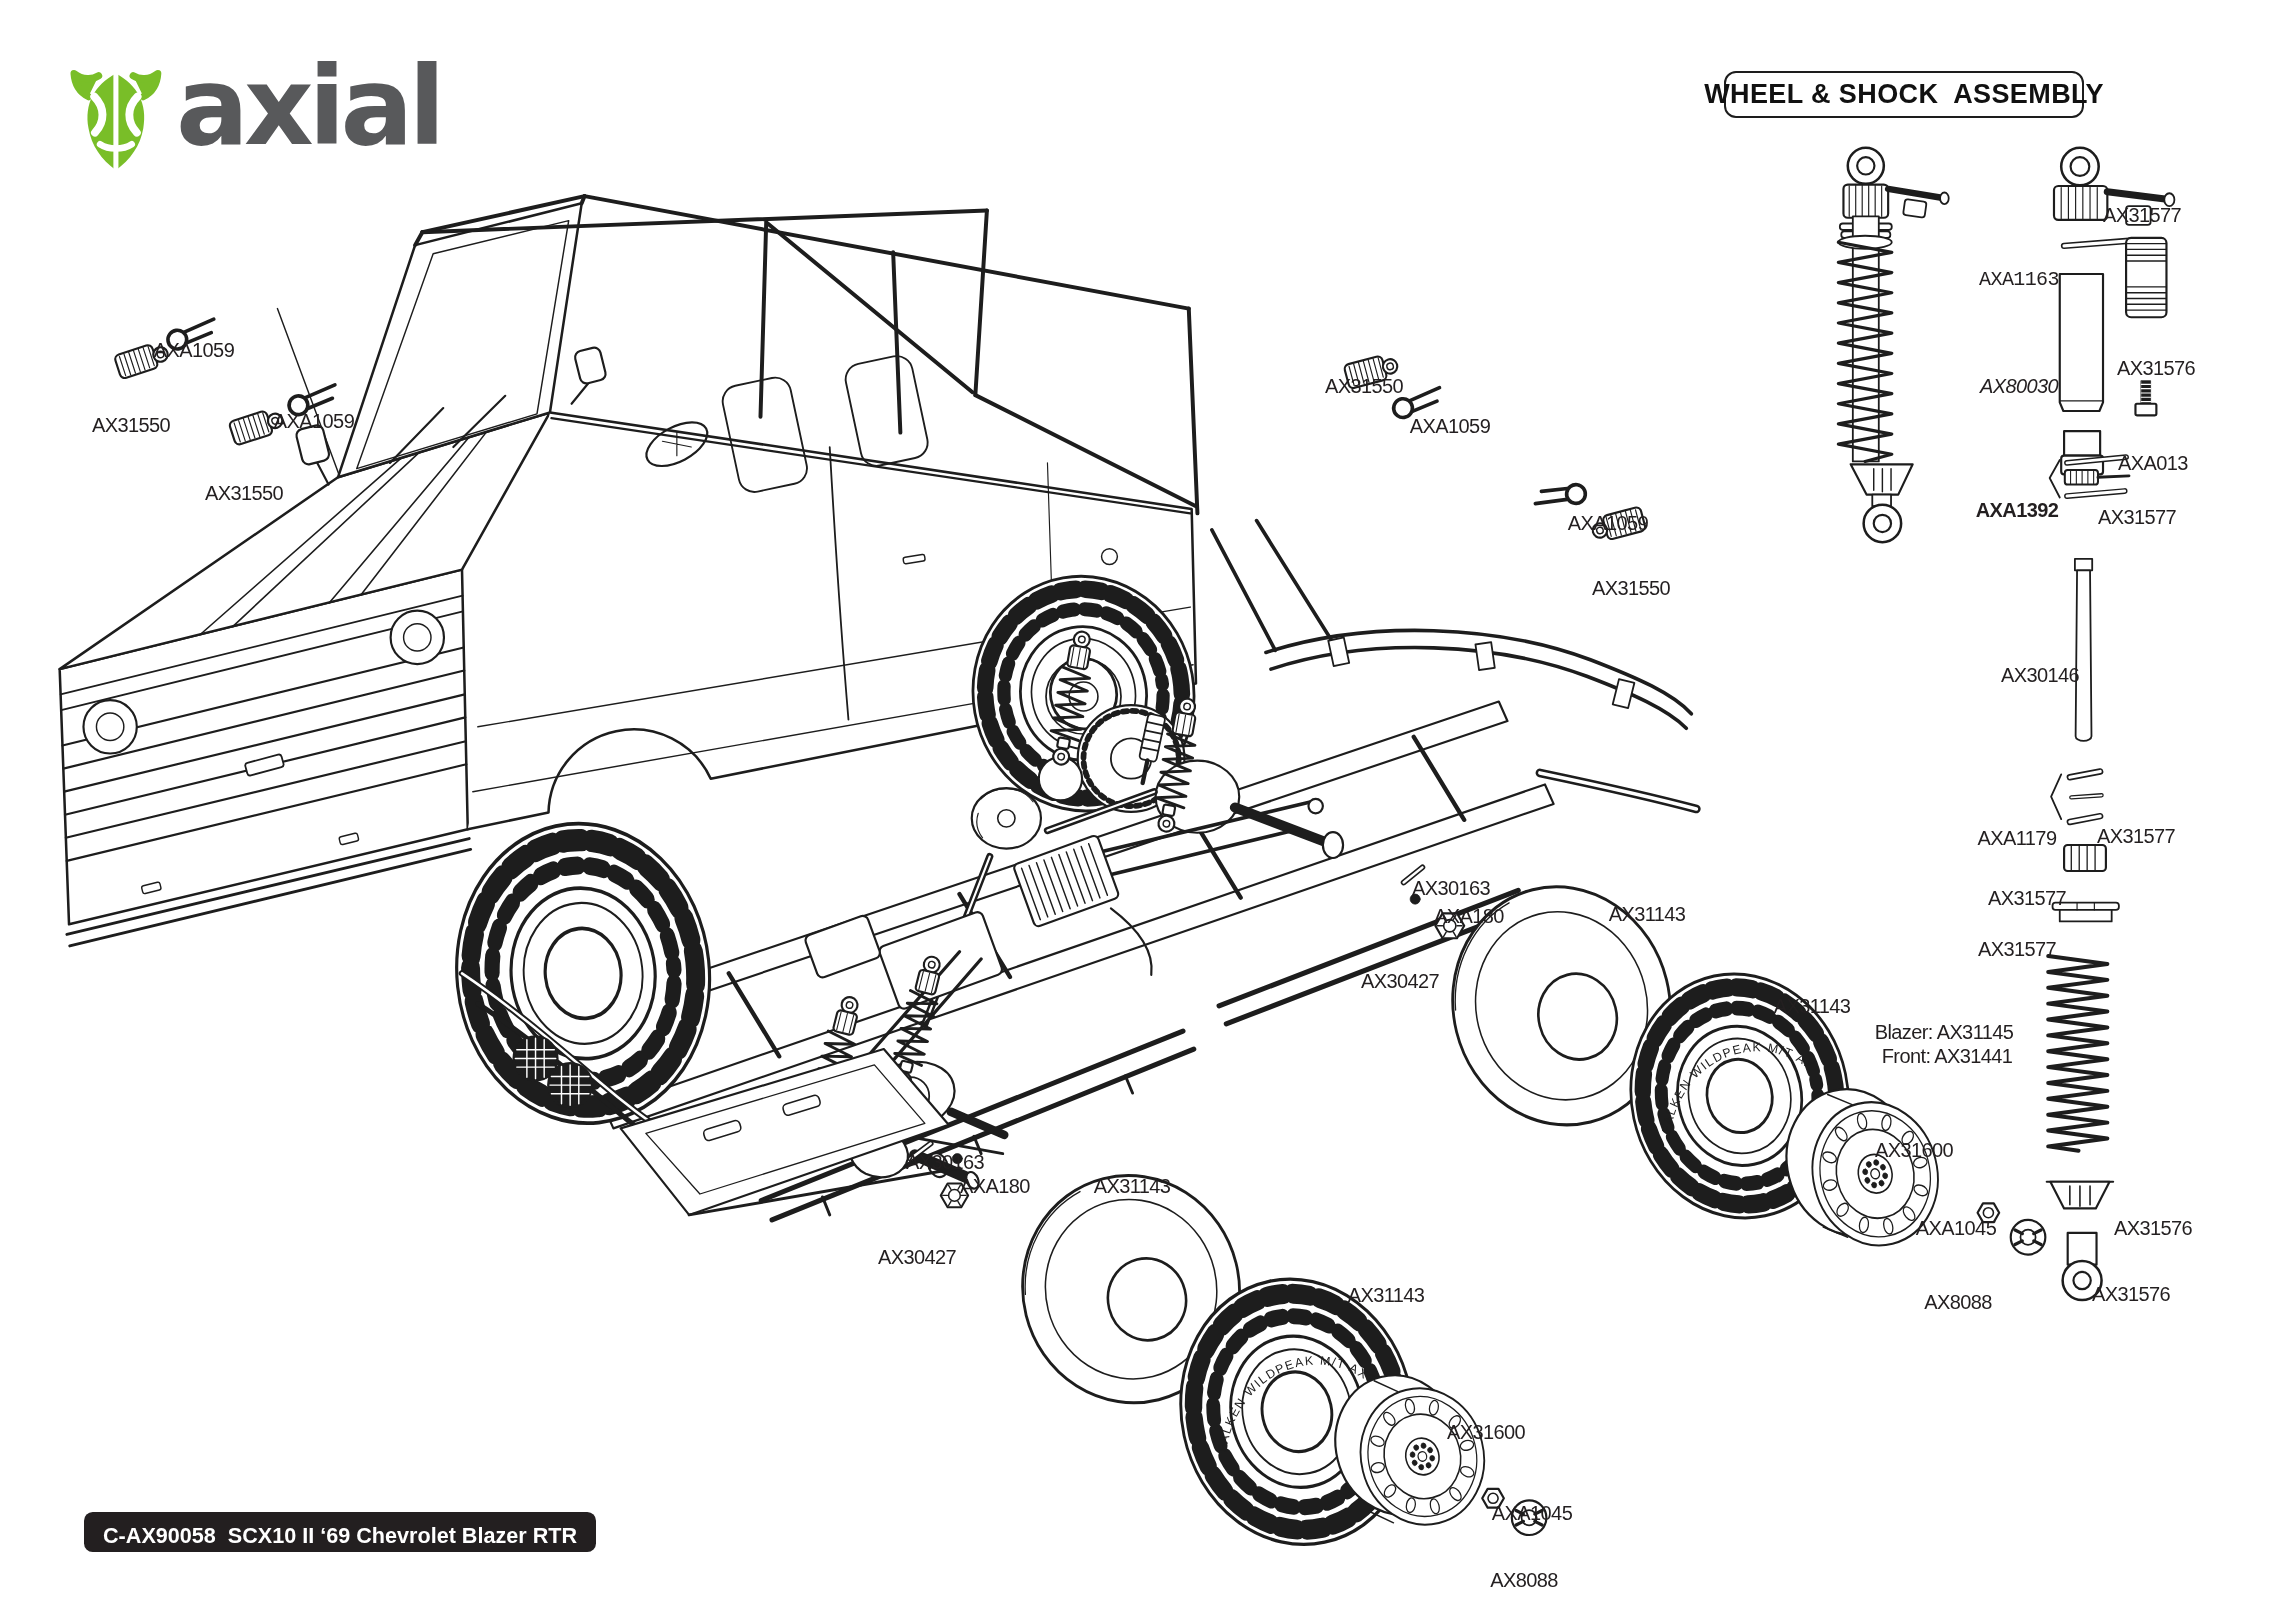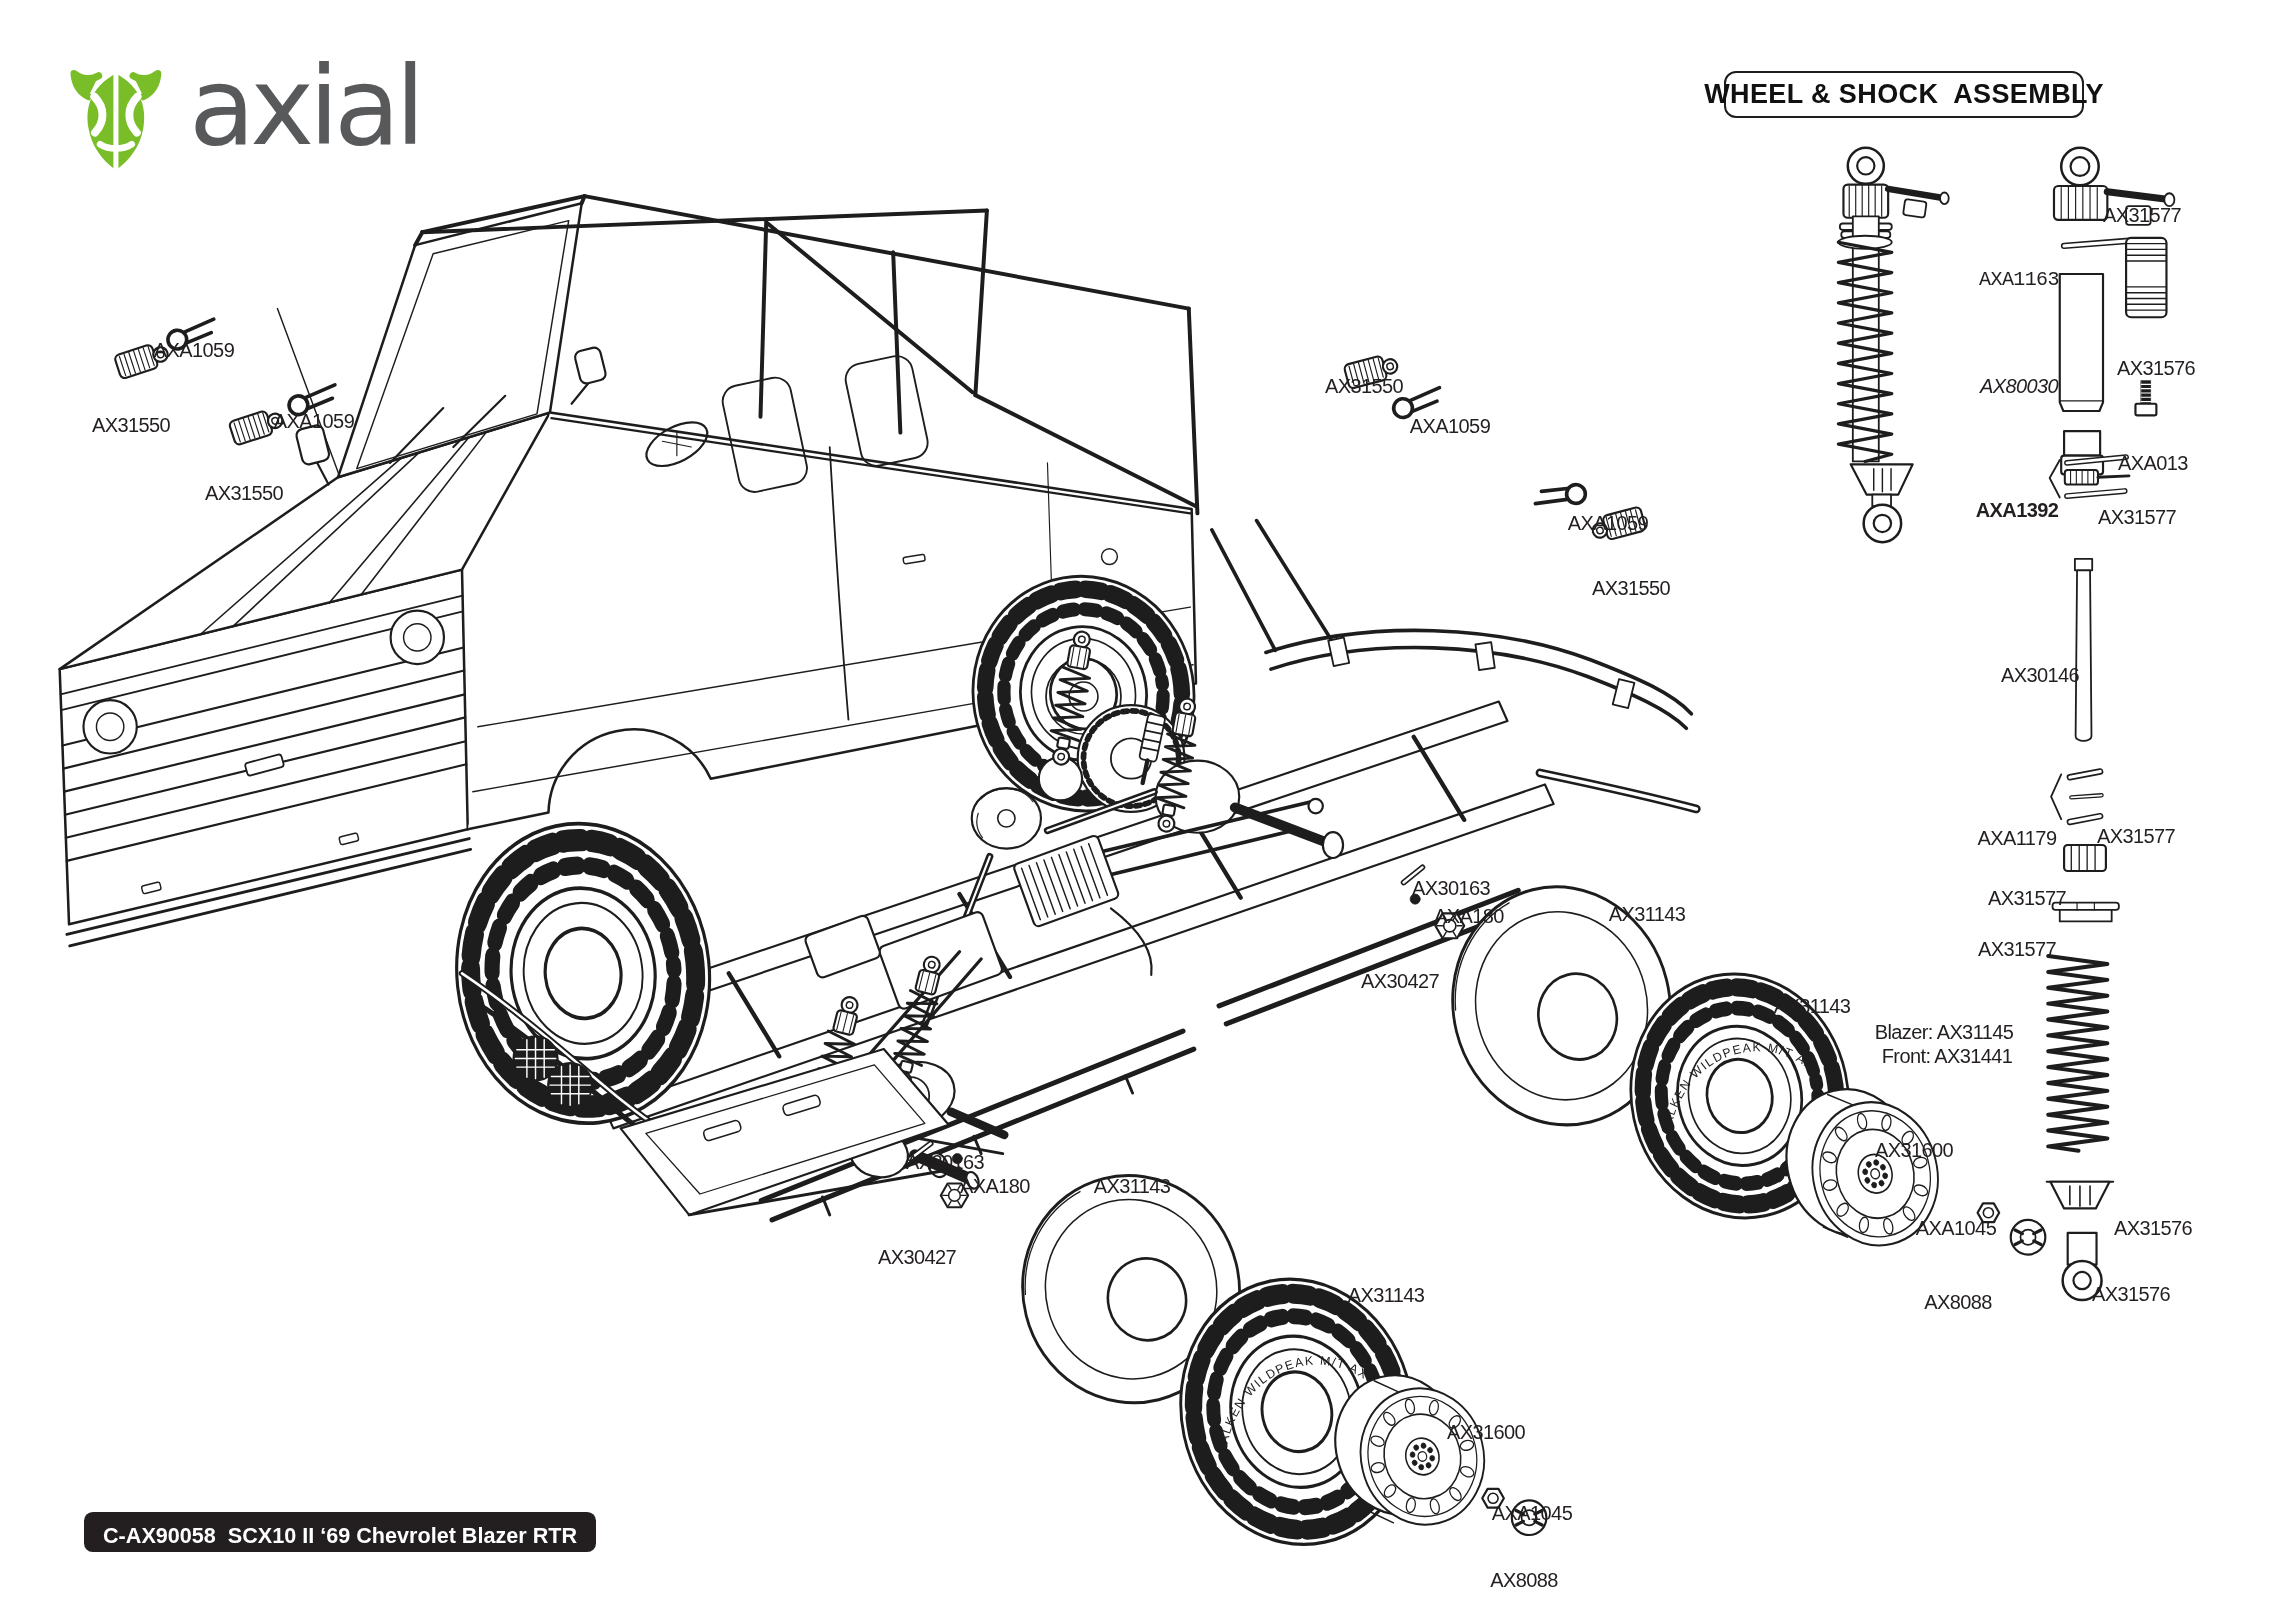--- a/index.html
+++ b/index.html
@@ -1,22 +1,22 @@
 <!DOCTYPE html>
 <html style="font-size:11.5px"><head>
 <meta charset="utf-8">
 <style>
   html,body{margin:0;padding:0;background:#fff;}
   #page{position:relative;width:2273px;height:1623px;background:#fff;overflow:hidden;
         font-family:"Liberation Sans",sans-serif;color:#231F20;}
   #artwork{position:absolute;left:0;top:0;}
   
   .logo{position:absolute;left:69px;top:63px;display:flex;align-items:flex-start;}
-  .logo-text{font-family:"DejaVu Sans",sans-serif;font-weight:400;font-size:108px;line-height:1;
-             color:#58595B;letter-spacing:-5px;margin-left:13px;margin-top:-10px;}
+  .logo-text{font-family:"DejaVu Sans",sans-serif;font-weight:700;font-size:108px;line-height:1;
+             color:#58595B;letter-spacing:-5px;margin-left:0;margin-top:-10px;}
   .title-box{position:absolute;left:1724px;top:71px;width:356px;height:43px;border:2.9px solid #1d1d1d;
              border-radius:12px;display:flex;align-items:center;justify-content:center;}
   .title-box span{font-weight:bold;font-size:27px;letter-spacing:0.4px;white-space:pre;color:#111;}
   
   .footer-box{position:absolute;left:84px;top:1512px;height:40px;background:#231F20;border-radius:8.7px;
               display:flex;align-items:center;padding:0 19px;}
   .footer-box span{color:#fff;font-weight:bold;font-size:21.6px;white-space:pre;margin-top:7px;}
   
   #labels{position:absolute;left:0;top:0;width:100%;height:100%;}
   .part-label{position:absolute;transform:translate(-50%,-50%);font-size:20px;line-height:1;

